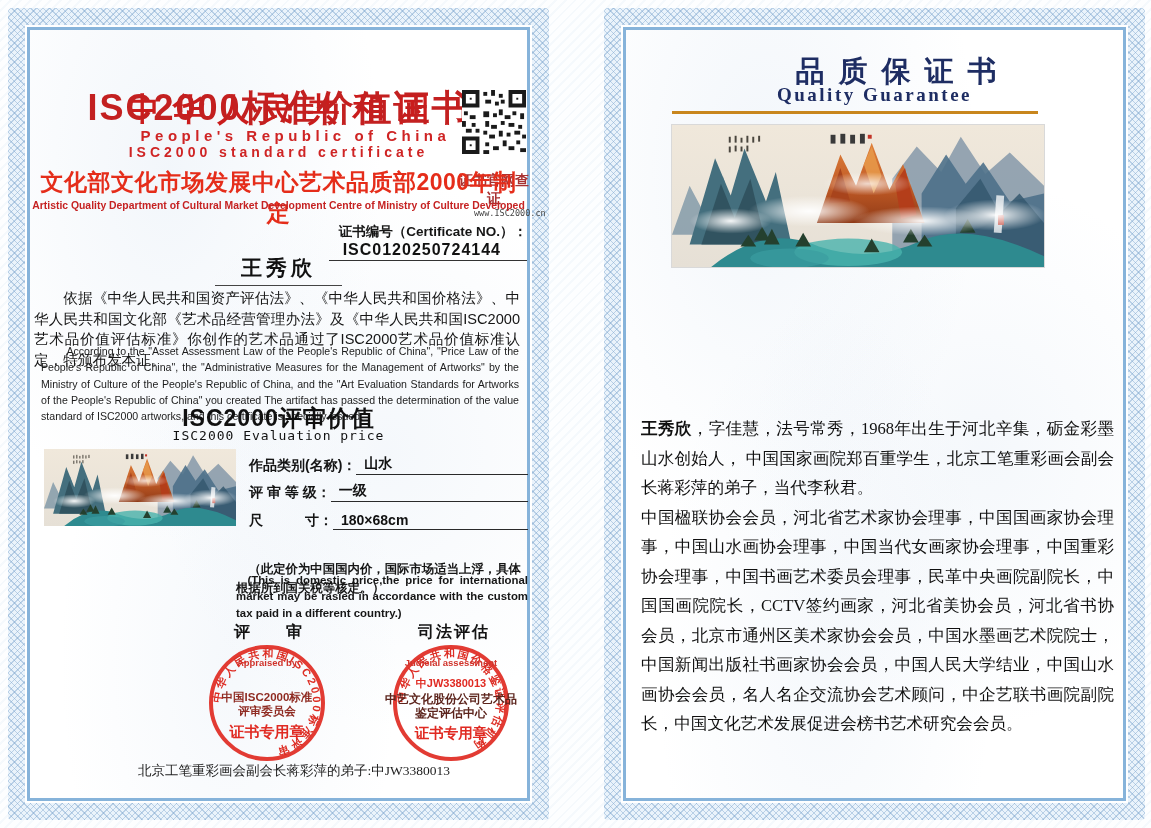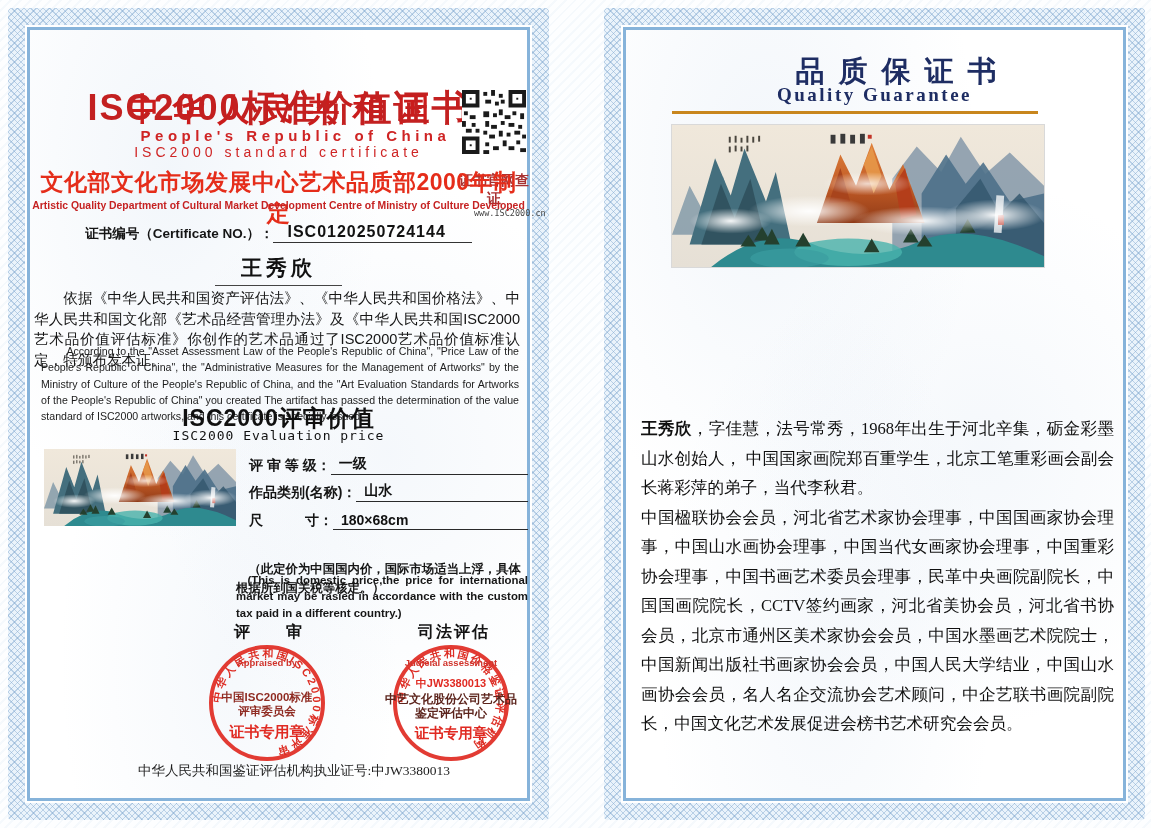--- a/index.html
+++ b/index.html
@@ -32,27 +32,27 @@
       radial-gradient(ellipse at 40% 82%, rgba(175,200,228,.12), transparent 40%),
       #ffffff;
   }
   .abs{position:absolute;}
   .ctr{left:0;right:0;text-align:center;}
 
   
   .t-cn1{top:18px;font-size:32px;font-weight:800;color:#ca1c1c;letter-spacing:13px;padding-left:13px;margin-top:40px;}
   .t-cn2{top:54px;font-size:36px;font-weight:800;color:#c32020;letter-spacing:2px;}
   .t-en1{top:97px;font-size:15px;font-weight:bold;color:#cf2424;letter-spacing:4.5px;margin-left:34px;}
-  .t-en2{top:114px;font-size:14px;font-weight:normal;color:#cf2424;letter-spacing:4px;}
+  .t-en2{top:114px;font-size:14px;font-weight:bold;color:#cf2424;letter-spacing:4px;}
   .qr-wrap{left:428px;top:60px;width:72px;text-align:center;}
   .qr-cap1{font-size:14px;font-weight:bold;color:#a83232;margin-top:14px;}
   .qr-cap2{font-size:8.5px;color:#454545;font-family:"DejaVu Sans Mono", monospace;margin-left:16px;}
   .issuer-cn{top:137px;font-size:23px;font-weight:800;color:#e52d1a;letter-spacing:.5px;}
   .issuer-en{top:170px;font-size:10.4px;font-weight:bold;color:#c52222;}
-  .certno-row{top:193px;left:0;right:0;display:flex;justify-content:center;align-items:flex-end;gap:0;}
+  .certno-row{top:193px;left:0;right:0;display:flex;justify-content:center;align-items:flex-end;gap:0;flex-direction:column;}
   .certno-label{font-size:13.5px;color:#151515;font-weight:600;}
   .certno-value{font-size:16px;font-weight:800;color:#111;border-bottom:1.5px solid #333;padding:0 26px 1px 14px;letter-spacing:1px;}
   .artist-name{top:224px;}
   .artist-name span{display:inline-block;font-size:21px;font-weight:800;color:#111;border-bottom:1.5px solid #444;padding:0 26px 3px 26px;letter-spacing:4px;}
   .body-cn{top:258px;left:4px;width:486px;font-size:14.6px;line-height:1.42;font-weight:400;color:#151515;text-indent:2em;text-align:justify;}
   .body-en{top:313px;left:11px;width:478px;font-size:10.6px;line-height:1.54;color:#1c1c1c;text-indent:2.4em;text-align:justify;font-weight:500;}
   .sec-cn{top:373px;font-size:23px;font-weight:800;color:#101010;letter-spacing:1px;}
   .sec-en{top:398px;font-size:13px;color:#111;font-family:"DejaVu Sans Mono", monospace;letter-spacing:1px;}
   .thumb{left:14px;top:419px;width:192px;height:77px;}
   .thumb svg,.r-art svg{display:block;width:100%;height:100%;}
@@ -234,26 +234,26 @@
     <div class="abs ctr sec-en">ISC2000 Evaluation price</div>
 
     <div class="abs thumb">
       <svg viewBox="0 0 380 145" preserveAspectRatio="none">
           <use href="#painting-sym"></use>
         </svg>
     </div>
 
     <div class="abs fields">
       <div class="frow">
+        <span class="flabel">作品类别(名称)：</span>
+        <span class="fvalue">山水</span>
+      </div>
+      <div class="frow">
         <span class="flabel">评 审 等 级：</span>
         <span class="fvalue">一级</span>
-      </div>
-      <div class="frow">
-        <span class="flabel">作品类别(名称)：</span>
-        <span class="fvalue">山水</span>
       </div>
       <div class="frow">
         <span class="flabel">尺　　　寸：</span>
         <span class="fvalue">180×68cm</span>
       </div>
     </div>
 
     <div class="abs note-cn">（此定价为中国国内价，国际市场适当上浮，具体根据所到国关税等核定。）</div>
     <div class="abs note-en">(This is domestic price,the price for international market may be rasied in accordance with the custom tax paid in a different country.)</div>
 
@@ -287,21 +287,21 @@
         <text font-size="11" font-weight="bold" fill="#dd2d24" letter-spacing="2">
           <textPath href="#ringR" startOffset="0">中华人民共和国价格鉴证评估机构</textPath>
         </text>
         <text x="62" y="46" text-anchor="middle" font-size="11" font-weight="bold" fill="#e02a22">中JW3380013</text>
         <text x="62" y="62" text-anchor="middle" font-size="12" font-weight="bold" fill="#5c241c">中艺文化股份公司艺术品</text>
         <text x="62" y="76" text-anchor="middle" font-size="12" font-weight="bold" fill="#5c241c">鉴定评估中心</text>
         <text x="62" y="97" text-anchor="middle" font-size="14.5" font-weight="bold" fill="#e02a22">证书专用章</text>
       </svg>
     </div>
 
-    <div class="abs footer-line">中华人民共和国鉴证评估机构执业证号:中JW3380013</div>
+    <div class="abs footer-line">北京工笔重彩画会副会长蒋彩萍的弟子:中JW3380013</div>
   </div>
 </div>
 
 <div class="page page-right">
   <div class="inner">
 
     <div class="abs ctr r-title-cn">品质保证书</div>
     <div class="abs ctr r-title-en">Quality Guarantee</div>
     <div class="abs r-goldline"></div>
 

